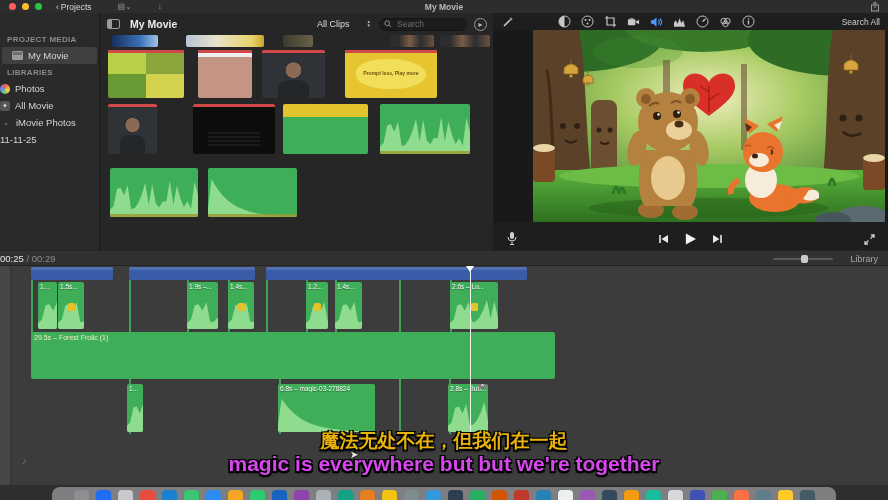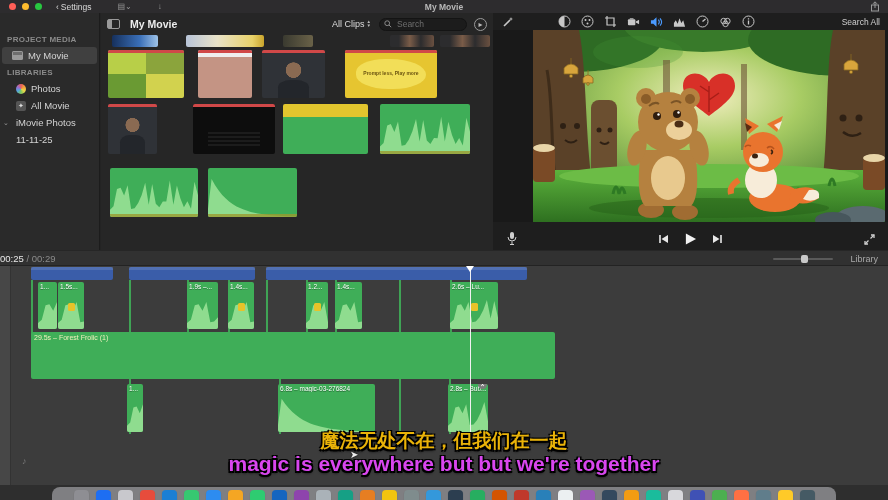--- a/index.html
+++ b/index.html
@@ -15,39 +15,39 @@
   .mb-ico{margin-left:26px;color:#9a9a9a;font-size:8px;}
   #win-title{position:absolute;left:0;right:0;text-align:center;color:#b9b9b9;font-weight:bold;font-size:8.5px;}
   #share-ico{position:absolute;right:8px;top:1px;color:#9a9a9a;}
 
   
   #workspace{position:absolute;left:0;top:13px;width:888px;height:237px;background:#232323;}
 
   
   #sidebar{position:absolute;left:0;top:0;width:100px;height:237px;background:#2a2a2a;border-right:1px solid #1c1c1c;padding-top:18px;}
   .sb-section{color:#8b8b8b;font-size:8px;font-weight:bold;letter-spacing:.3px;padding:4px 0 3px 7px;}
-  .sb-item{display:flex;align-items:center;gap:5px;color:#d4d4d4;font-size:9.5px;height:17px;padding-left:16px;}
+  .sb-item{display:flex;align-items:center;gap:5px;color:#d4d4d4;font-size:9.5px;height:17px;padding-left:0;}
   .sb-item.sel{background:#404040;border-radius:3px;margin:0 2px;padding-left:10px;}
   .sb-item .ic{width:11px;height:9px;flex:0 0 auto;}
   .movie-ic{background:#9a9a9a;border-radius:1.5px;position:relative;}
   .movie-ic:after{content:"";position:absolute;left:1px;top:1px;right:1px;height:2.5px;background:#6e6e6e;}
   .photos-ic{width:10px;height:10px;border-radius:50%;background:conic-gradient(#e85d5d,#f0a23c,#ecd84a,#7ec85c,#52a7dc,#9a6fd0,#e85d5d);}
   .events-ic{width:10px;height:10px;border-radius:2px;background:#555;color:#ddd;font-size:7px;line-height:10px;text-align:center;}
   .chev{color:#9a9a9a;font-size:7px;width:8px;}
 
   
   #mediapane{position:absolute;left:101px;top:0;width:392px;height:237px;background:#262626;}
   #tabbar{height:20px;display:flex;align-items:center;gap:4px;padding-left:34px;background:#2b2b2b;border-bottom:1px solid #1f1f1f;}
   .tab{color:#b4b4b4;font-size:9px;padding:2px 5px;border-radius:4px;white-space:nowrap;}
   .tab.active{background:#424242;color:#f0f0f0;}
   #mediahead{height:22px;display:flex;align-items:center;padding:0 6px;}
   #pane-toggle{width:13px;height:10px;border:1px solid #9a9a9a;border-radius:2px;position:relative;}
   #pane-toggle:after{content:"";position:absolute;left:0;top:0;bottom:0;width:4px;background:#9a9a9a;}
   #media-title{color:#ececec;font-weight:bold;font-size:10.5px;margin-left:10px;}
-  #filter-dd{margin-left:auto;color:#dcdcdc;font-size:9px;display:flex;align-items:center;gap:2px;}
+  #filter-dd{margin-left:auto;color:#dcdcdc;font-size:9px;display:flex;align-items:center;gap:17px;}
   .updown{display:inline-flex;flex-direction:column;font-size:4.5px;color:#bbb;line-height:4px;}
   #searchbox{margin-left:8px;width:88px;height:13px;background:#1c1c1c;border:1px solid #141414;border-radius:7px;
     display:flex;align-items:center;padding:0 4px;gap:3px;}
   #searchbox input{flex:1;background:transparent;border:none;outline:none;color:#ccc;font-size:8.5px;width:60px;}
   #searchbox input::placeholder{color:#6f6f6f;}
   #fwd-circle{margin-left:7px;width:13px;height:13px;border:1px solid #9a9a9a;border-radius:50%;color:#bbb;
     font-size:8px;line-height:11px;text-align:center;}
   #mediagrid{position:relative;height:195px;overflow:hidden;}
 
   .thumb{position:absolute;border-radius:2px;overflow:hidden;}
@@ -125,21 +125,21 @@
 <body>
 
 <div id="app">
 
   <div id="menubar">
     <span class="tl r"></span>
     <span class="tl y"></span>
     <span class="tl g"></span>
     <span id="back-btn">
       <span>‹</span>
-      <span>Settings</span>
+      <span>Projects</span>
     </span>
     <span class="mb-ico">▤⌄</span>
     <span class="mb-ico">↓</span>
     <span id="win-title">My Movie</span>
     <span id="share-ico">
       <svg width="10" height="11" viewBox="0 0 10 11">
           <rect x="1.5" y="4" width="7" height="6" fill="none" stroke="#9a9a9a"></rect>
           <path d="M5 7V1M3 2.8L5 .8l2 2" stroke="#9a9a9a" fill="none"></path>
         </svg>
     </span>

